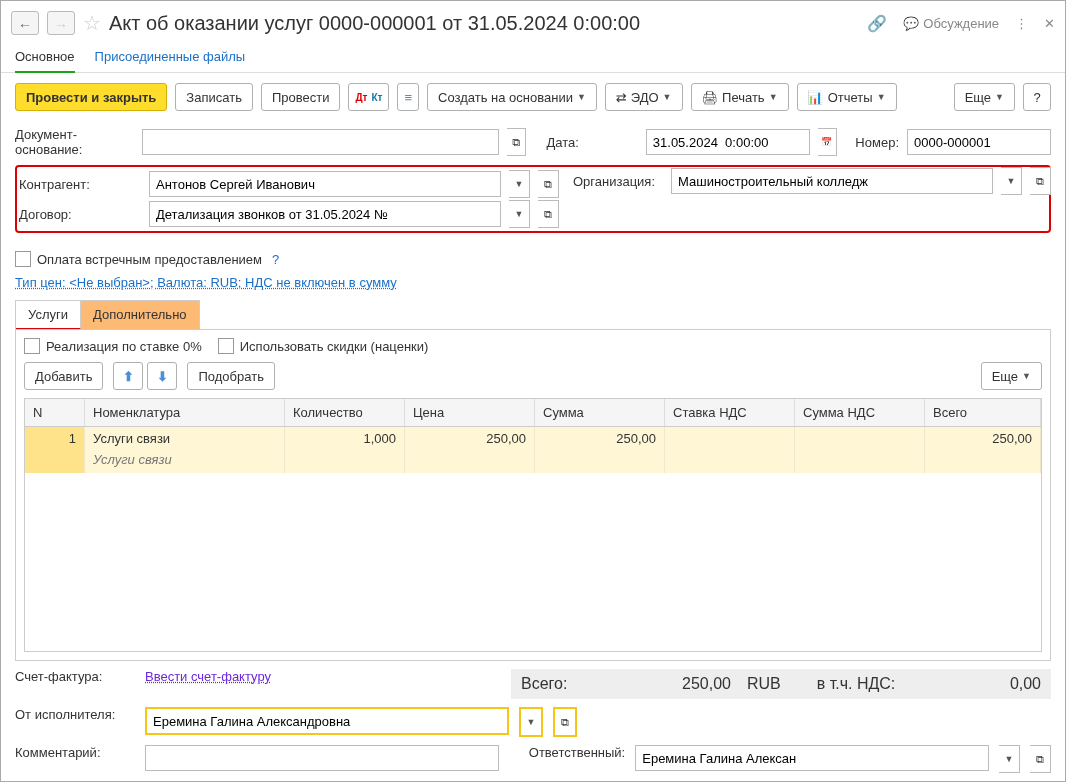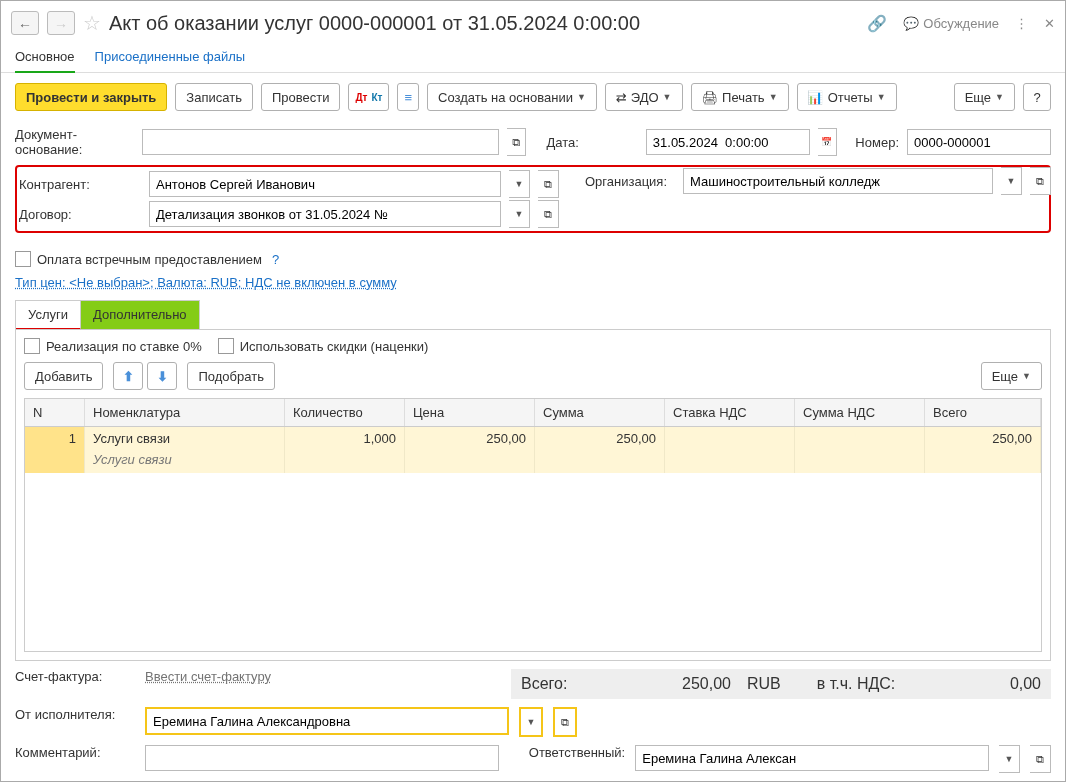--- a/index.html
+++ b/index.html
@@ -28,21 +28,21 @@
 .lbl{font-size:13px;color:#333}
 .txt-in{height:24px;border:1px solid #bbb;padding:0 6px;font-size:13px;background:#fff}
 .sel-btn{width:20px;height:26px;border:1px solid #bbb;border-left:none;background:#fff;display:flex;align-items:center;justify-content:center;font-size:9px;color:#555}
 .open-btn{width:20px;height:26px;border:1px solid #bbb;border-left:none;background:#fff;display:flex;align-items:center;justify-content:center;font-size:11px}
 .red-box{border:2px solid #d00;border-radius:4px;padding:2px;margin:2px 14px}
 .red-row{display:flex;align-items:center;gap:8px;min-height:30px}
 .chk-row{display:flex;align-items:center;gap:6px;padding:4px 14px}
 .chk{width:14px;height:14px;border:1px solid #999;background:#fff}
 .link-txt{color:#1a70c7;text-decoration:underline dotted;padding:4px 14px;font-size:13px}
 .q-mark{color:#1a70c7;margin-left:4px}
-.sub-tabs{display:flex;border:1px solid #ccc;border-bottom:none;margin:6px 14px 0 14px;width:fit-content;background:#84cc16;font-size:13px}
+.sub-tabs{display:flex;border:1px solid #ccc;border-bottom:none;margin:6px 14px 0 14px;width:fit-content;background:#fdba74;font-size:13px}
 .sub-tab{padding:6px 12px;border-right:1px solid #ccc;cursor:pointer}
 .sub-tab:last-child{border-right:none}
 .sub-tab.active{background:#fff;border-bottom:2px solid #d00;margin-bottom:-1px}
 .sub-content{border:1px solid #ccc;margin:0 14px;flex:1;display:flex;flex-direction:column;padding:8px}
 .sub-toolbar{display:flex;gap:10px;align-items:center;margin-bottom:8px}
 .arrow-btn{width:28px;height:26px;border:1px solid #b0b0b0;border-radius:3px;display:flex;align-items:center;justify-content:center;color:#4a90d9;font-weight:bold}
 .grid{border:1px solid #ccc;flex:1;background:#fff;overflow:hidden}
 .grid-h{display:flex;background:#f5f5f5;border-bottom:1px solid #ccc;font-size:13px}
 .gh{padding:6px 8px;border-right:1px solid #ddd;box-sizing:border-box}
 .grid-r{display:flex;font-size:13px}
@@ -55,21 +55,21 @@
 .c-nom{width:200px}
 .c-qty{width:120px}
 .c-price{width:130px}
 .c-sum{width:130px}
 .c-vat{width:130px}
 .c-vatsum{width:130px}
 .c-total{flex:1}
 .footer{padding:8px 14px;display:flex;flex-direction:column;gap:8px}
 .f-row{display:flex;gap:10px;min-height:26px}
 .totals-box{background:#eee;padding:6px 10px;display:flex;gap:16px;align-items:center;font-size:16px;margin-left:auto;flex:1;max-width:520px}
-.link-a{color:#737373;text-decoration:underline dotted}
+.link-a{color:#6d28d9;text-decoration:underline dotted}
 .yellow-input{border:2px solid #f5c518!important}
 </style>
 </head>
 <body>
 
 <div class="window">
   <div class="titlebar">
     <div class="nav-btn">←</div>
     <div class="nav-btn disabled">→</div>
     <span class="star">☆</span>
@@ -150,21 +150,21 @@
     </div>
     <div class="red-row">
       <span class="lbl" style="width:122px">Договор:</span>
       <input class="txt-in" style="flex: 1 1 0%; max-width: 338px;" value="Детализация звонков от 31.05.2024 №">
       <div class="sel-btn">▼</div>
       <div class="open-btn">⧉</div>
     </div>
   </div>
 
   <div class="form-rows" style="position:relative">
-    <div class="row" style="position:absolute;top:-68px;left:584px;right:14px">
+    <div class="row" style="position:absolute;top:-68px;left:572px;right:14px">
       <span class="lbl" style="width:90px">Организация:</span>
       <input class="txt-in" style="flex: 1 1 0%;" value="Машиностроительный колледж">
       <div class="sel-btn">▼</div>
       <div class="open-btn">⧉</div>
     </div>
   </div>
 
   <div class="chk-row">
     <div class="chk"></div>
     <span class="lbl">Оплата встречным предоставлением</span>

